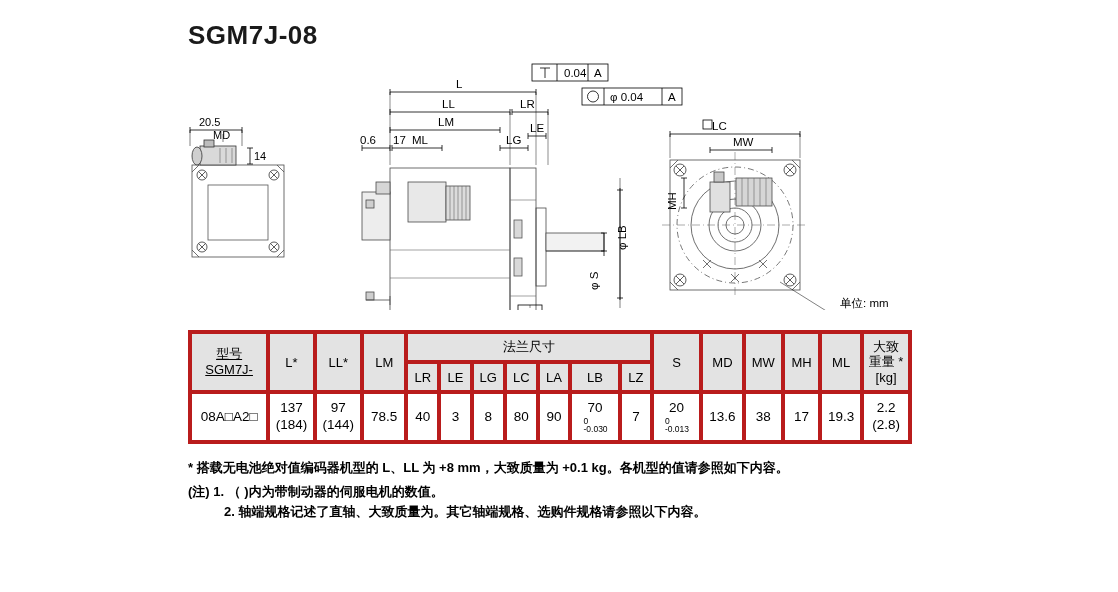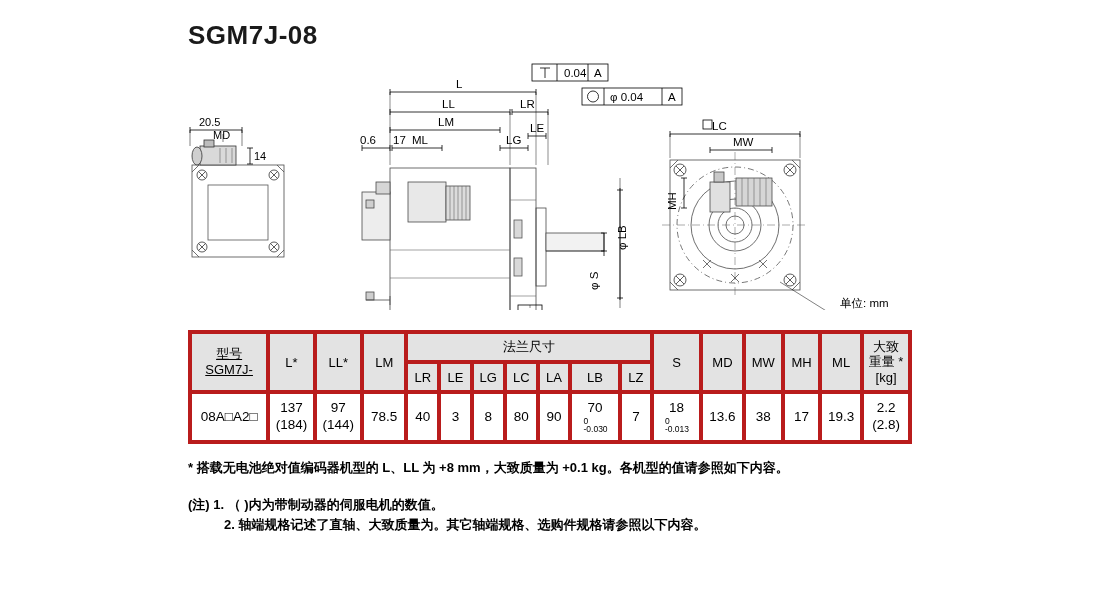--- a/index.html
+++ b/index.html
@@ -359,37 +359,37 @@
         <td>40</td>
         <td>3</td>
         <td>8</td>
         <td>80</td>
         <td>90</td>
         <td>
           <span class="base">70</span><span class="tol"><span class="top">0</span><span class="bot">-0.030</span></span>
         </td>
         <td>7</td>
         <td>
-          <span class="base">18</span><span class="tol"><span class="top">0</span><span class="bot">-0.013</span></span>
+          <span class="base">20</span><span class="tol"><span class="top">0</span><span class="bot">-0.013</span></span>
         </td>
         <td>13.6</td>
         <td>38</td>
         <td>17</td>
         <td>19.3</td>
         <td class="two-line">
           <span>2.2</span>
           <span>(2.8)</span>
         </td>
       </tr>
     </tbody>
   </table>
 
   <div class="notes">
     <div class="note-line">* 搭载无电池绝对值编码器机型的 L、LL 为 +8 mm，大致质量为 +0.1 kg。各机型的值请参照如下内容。</div>
-    <div class="note-line" style="margin-top:17px;">
+    <div class="note-line" style="margin-top:4px;">
       <span>(注) 1.</span>
       <span>（ )内为带制动器的伺服电机的数值。</span>
     </div>
     <div class="note-line note-indent3">
       <span>2.</span>
       <span>轴端规格记述了直轴、大致质量为。其它轴端规格、选购件规格请参照以下内容。</span>
     </div>
   </div>
 
 </div>

